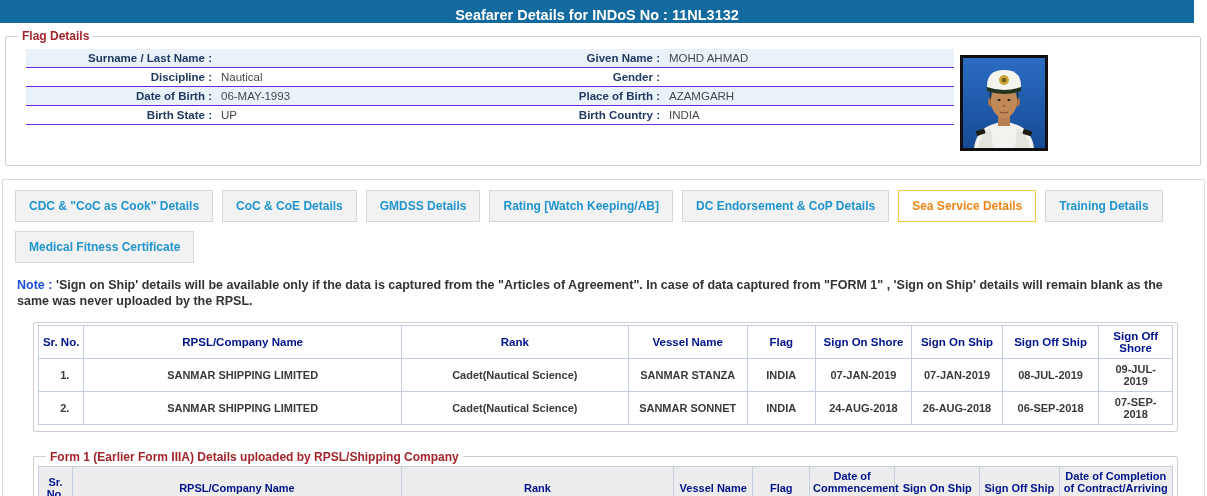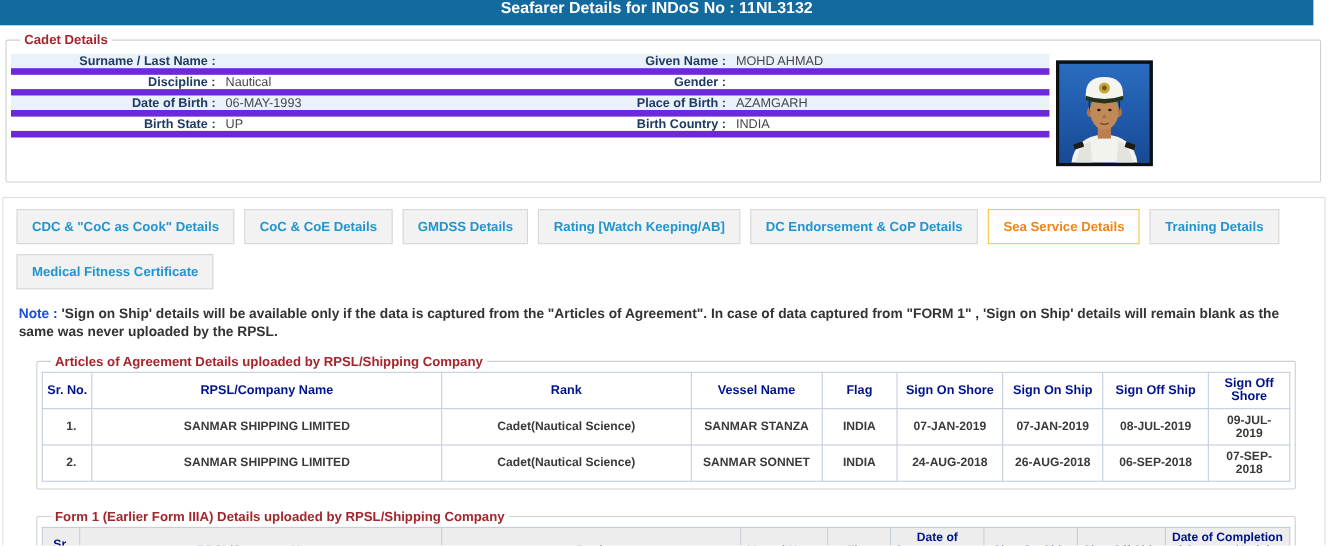--- a/index.html
+++ b/index.html
@@ -7,43 +7,44 @@
   body {
     width: 1207px; height: 496px; overflow: hidden;
     font-family: "Liberation Sans", sans-serif;
     -webkit-font-smoothing: antialiased;
   }
   
   .title-bar {
     height: 23px; margin-right: 13px;
     background: #136a9f;
     color: #fff; font-weight: bold; font-size: 14.5px;
-    display: flex; align-items: flex-start; justify-content: center;
+    display: flex; align-items: flex-end; justify-content: center;
   }
   
   fieldset {
     border: 1px solid #cfcfcf; border-radius: 2px;
   }
   legend {
     color: #a3262d; font-weight: bold; font-size: 12px;
     margin-left: 8px; padding: 0 4px;
   }
   .indos-fieldset {
     margin: 6px 6px 0 5px;
     padding: 4px 4px 14px 4px;
   }
   .indos-body { display: flex; align-items: flex-start; }
   .indos-rows { flex: 1 1 auto; margin-top: 2px; }
   .field-row {
     display: grid;
     grid-template-columns: 190px 1fr 230px 290px;
     align-items: center;
     min-height: 19px;
-    border-bottom: 6px solid #6d28d9;
+    border-bottom: 1px solid #6d28d9;
     font-size: 11.5px;
+    margin-left: 16px;
   }
   .field-row.stripe { background: #eaf2f9; }
   .f-label { color: #1f3a63; font-weight: bold; text-align: right; padding-right: 4px; }
   .f-value { color: #474747; padding-left: 5px; }
   .photo-frame {
     flex: 0 0 auto; width: 88px; height: 96px;
     border: 3px solid #101010; margin: 8px 0 0 6px;
     background: #1d56a8; overflow: hidden;
   }
   .photo-spacer { flex: 0 0 148px; }
@@ -90,21 +91,21 @@
 </head>
 <body>
 
 <div class="page">
 
   <div class="title-bar">
     <span>Seafarer Details for INDoS No : 11NL3132</span>
   </div>
 
   <fieldset class="indos-fieldset">
-    <legend>Cadet Details</legend>
+    <legend>Flag Details</legend>
     <div class="indos-body">
       <div class="indos-rows">
         <div class="field-row stripe">
           <span class="f-label">Surname / Last Name :</span>
           <span class="f-value"></span>
           <span class="f-label">Given Name :</span>
           <span class="f-value">MOHD AHMAD</span>
         </div>
         <div class="field-row">
           <span class="f-label">Discipline :</span>
@@ -181,21 +182,20 @@
       <div class="tab">Training Details</div>
       <div class="tab">Medical Fitness Certificate</div>
     </div>
 
     <div class="note">
       <span class="note-prefix">Note :</span>
       <span>'Sign on Ship' details will be available only if the data is captured from the "Articles of Agreement". In case of data captured from "FORM 1" , 'Sign on Ship' details will remain blank as the same was never uploaded by the RPSL.</span>
     </div>
 
     <fieldset class="tbl-fieldset">
-      <legend>Articles of Agreement Details uploaded by RPSL/Shipping Company</legend>
       <table class="aoa-table">
         <colgroup>
           <col style="width:4%">
             <col style="width:28%">
             <col style="width:20%">
           <col style="width:10.5%">
             <col style="width:6%">
             <col style="width:8.5%">
           <col style="width:8%">
             <col style="width:8.5%">

